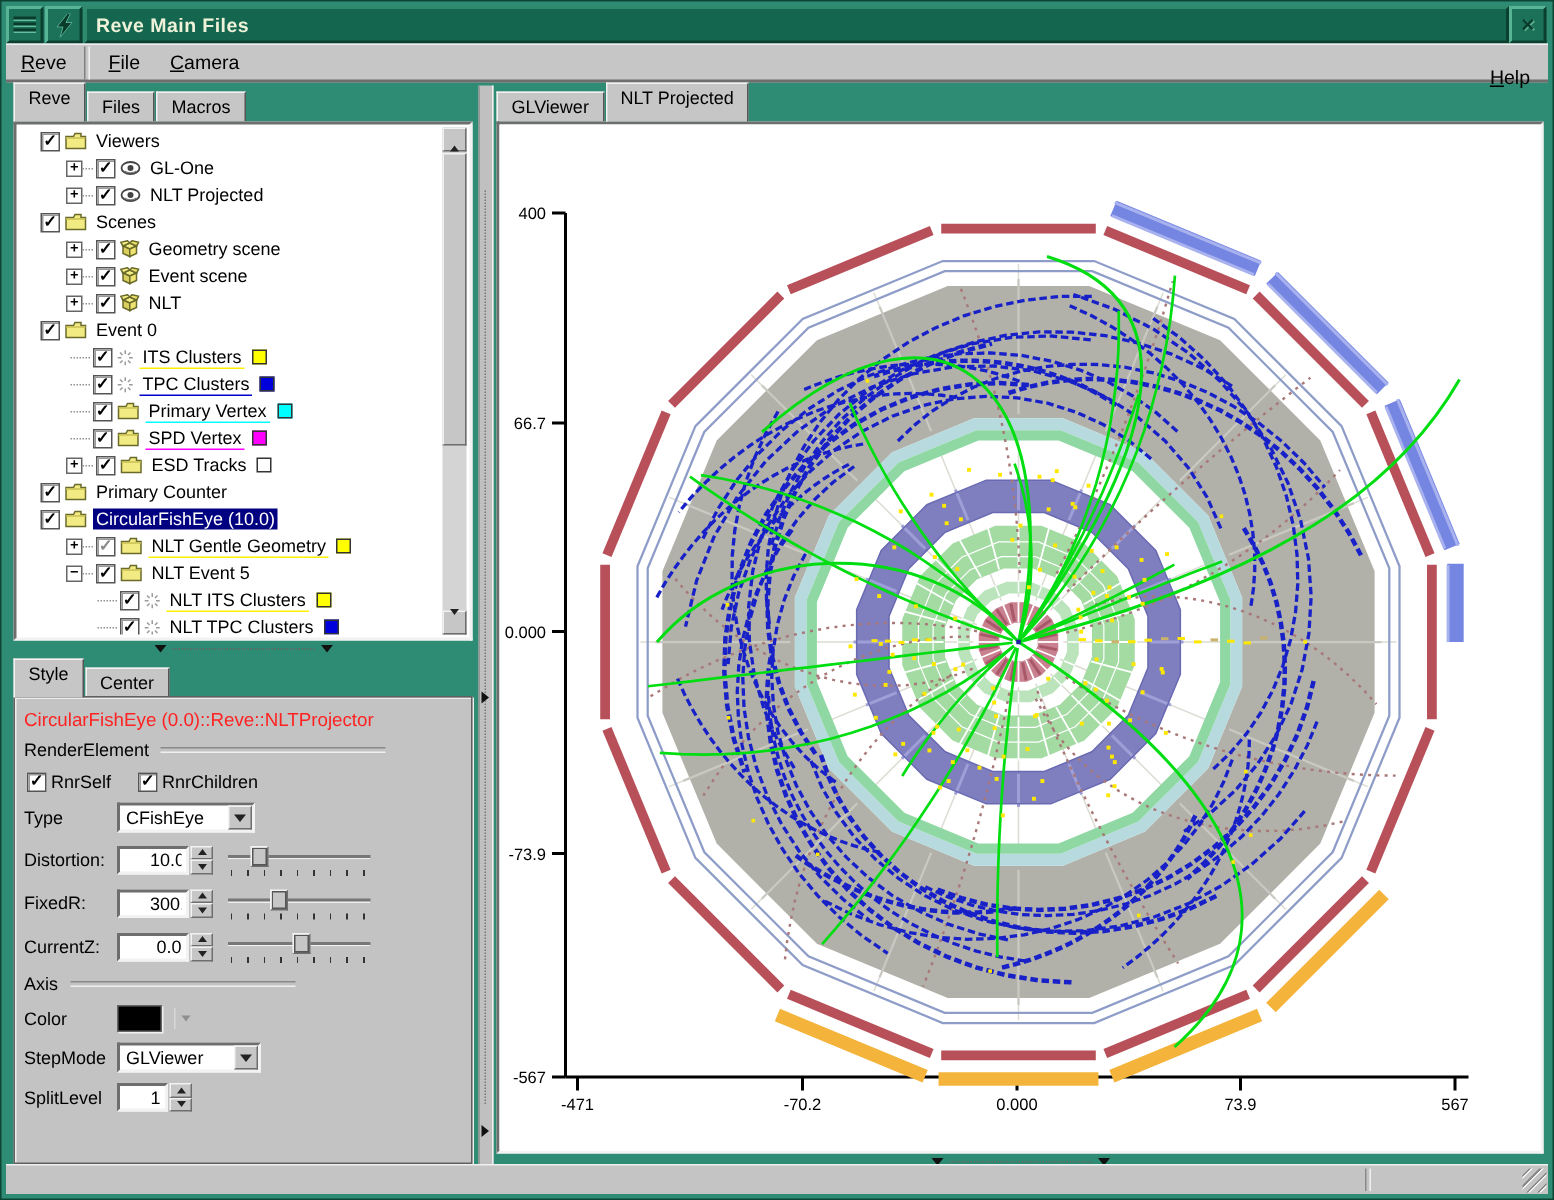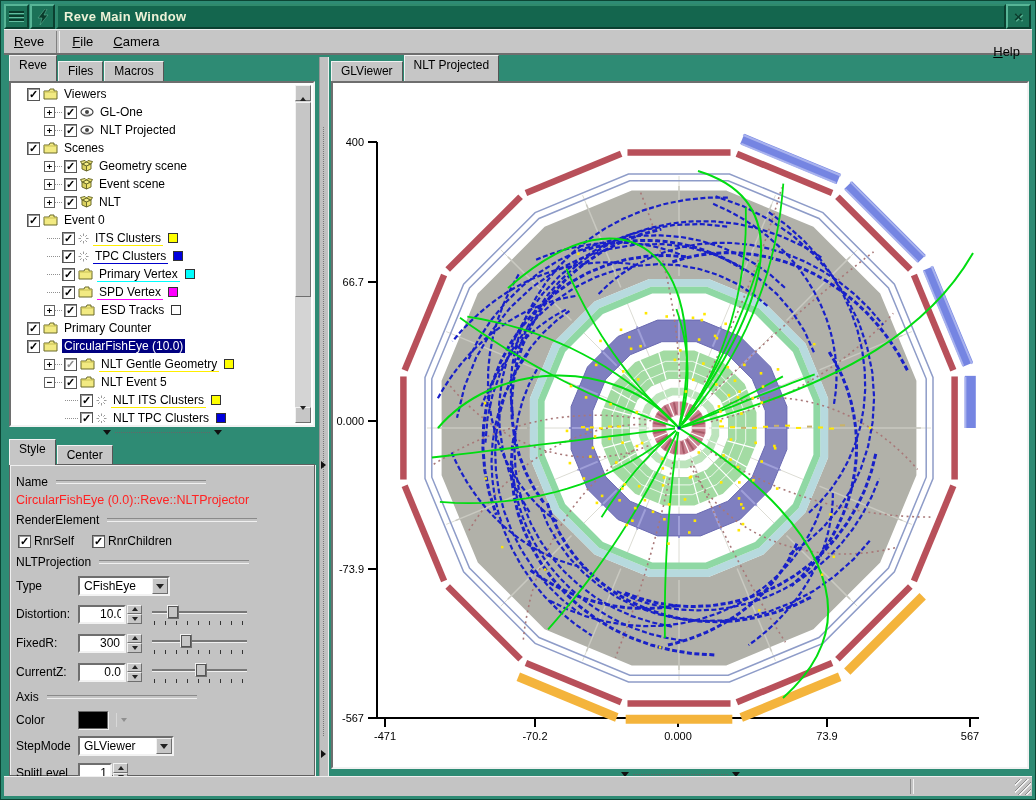--- a/index.html
+++ b/index.html
@@ -116,21 +116,21 @@
           <i></i>
           <i></i>
         </span>
     </div>
     <div class="frame-btn">
       <svg width="14" height="16" viewBox="0 0 14 16">
         <polygon points="9,0 2,9 6,9 4,16 12,6 8,6 11,0" fill="#0a3c2c" stroke="#5ab394" stroke-width="0.6"></polygon>
       </svg>
     </div>
     <div class="titlebar">
-      <span>Reve Main Window</span>
+      <span>Reve Main Files</span>
     </div>
     <div class="frame-btn">
       <span class="close-x">×</span>
     </div>
   </div>
 
   <div class="menubar">
     <div id="menu-items" style="display:flex;align-items:center;">
         <div class="menu-item"><u>R</u>eve</div>
         <div class="menu-sep"></div>
@@ -443,39 +443,31 @@
       <span class="hdots"></span>
       <span class="vchev"></span>
   </div>
 
   <div class="tabrow" id="editor-tabs" style="left:8px;top:440px;">
       <div class="tab active">Style</div>
       <div class="tab">Center</div>
     </div>
 
   <div id="editor">
-    <div class="ed-sep">
-        <span>Name</span>
-        <span class="sepline"></span>
-      </div>
     <div class="ed-name">CircularFishEye (0.0)::Reve::NLTProjector</div>
     <div class="ed-sep">
         <span>RenderElement</span>
         <span class="sepline"></span>
       </div>
     <div class="ed-row">
       <span class="cbx">✓</span>
       <span style="margin-right:16px;">RnrSelf</span>
       <span class="cbx">✓</span>
       <span>RnrChildren</span>
     </div>
-    <div class="ed-sep">
-        <span>NLTProjection</span>
-        <span class="sepline"></span>
-      </div>
     <div class="ed-row">
       <span class="ed-label">Type</span>
       <div class="combo" style="width:92px;">
         <span>CFishEye</span>
         <span class="combo-btn">
             <span class="tri-dn"></span>
           </span>
       </div>
     </div>
     <div class="ed-row">

